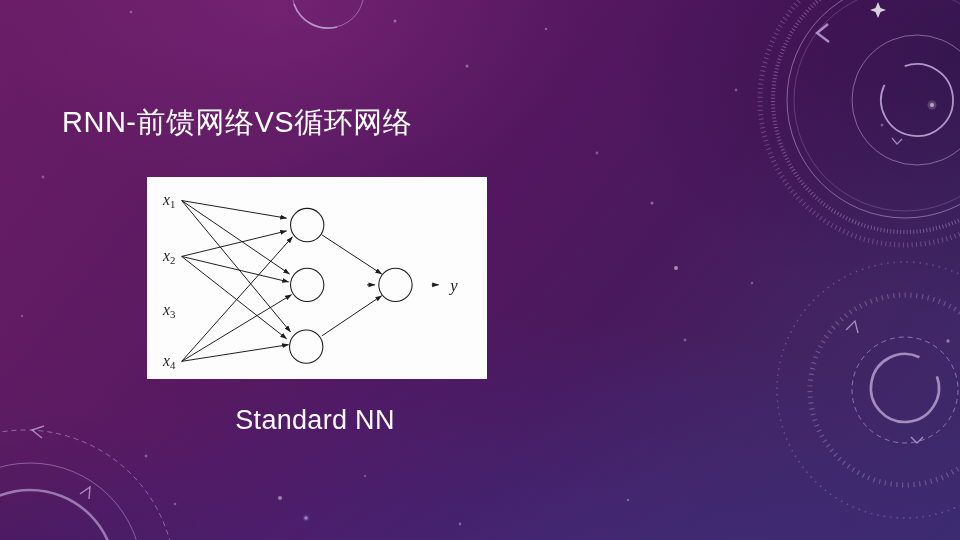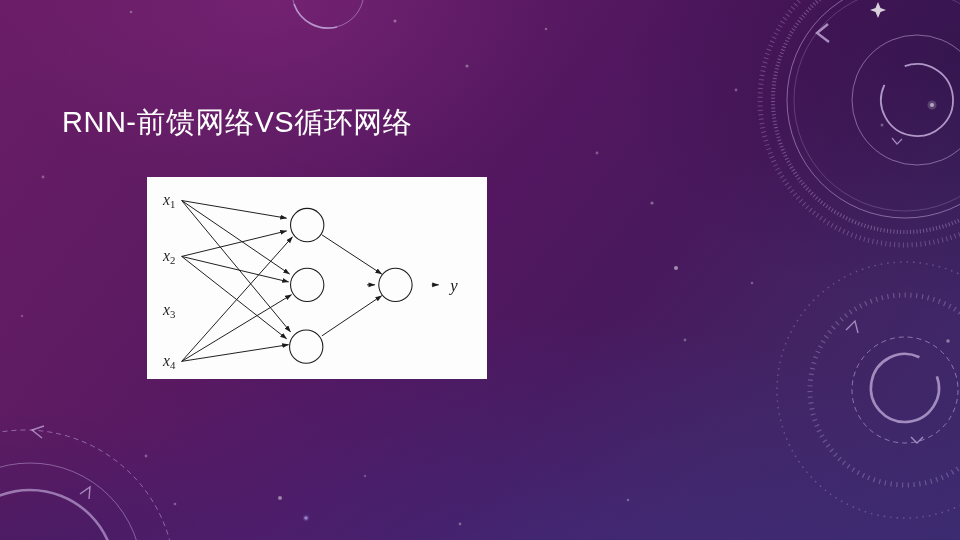--- a/index.html
+++ b/index.html
@@ -130,14 +130,15 @@
         <circle cx="159" cy="173" r="17" fill="#fdfdfd" stroke="#1c1c1c" stroke-width="1.1"></circle>
         <circle cx="250" cy="110" r="17" fill="#fdfdfd" stroke="#1c1c1c" stroke-width="1.1"></circle>
         <text x="13" y="29" font-family="&quot;Liberation Serif&quot;,&quot;DejaVu Serif&quot;,serif" font-style="italic" font-size="16" fill="#1c1c1c">x<tspan font-size="11" dy="3" font-style="normal">1</tspan></text>
         <text x="13" y="86" font-family="&quot;Liberation Serif&quot;,&quot;DejaVu Serif&quot;,serif" font-style="italic" font-size="16" fill="#1c1c1c">x<tspan font-size="11" dy="3" font-style="normal">2</tspan></text>
         <text x="13" y="141" font-family="&quot;Liberation Serif&quot;,&quot;DejaVu Serif&quot;,serif" font-style="italic" font-size="16" fill="#1c1c1c">x<tspan font-size="11" dy="3" font-style="normal">3</tspan></text>
         <text x="13" y="193" font-family="&quot;Liberation Serif&quot;,&quot;DejaVu Serif&quot;,serif" font-style="italic" font-size="16" fill="#1c1c1c">x<tspan font-size="11" dy="3" font-style="normal">4</tspan></text>
         <text x="306" y="116" font-family="&quot;Liberation Serif&quot;,&quot;DejaVu Serif&quot;,serif" font-style="italic" font-size="17" fill="#1c1c1c">y</text>
       </svg>
   </div>
 
+  <div class="caption left">Standard NN</div>
 
 </div>
 
 </body></html>

